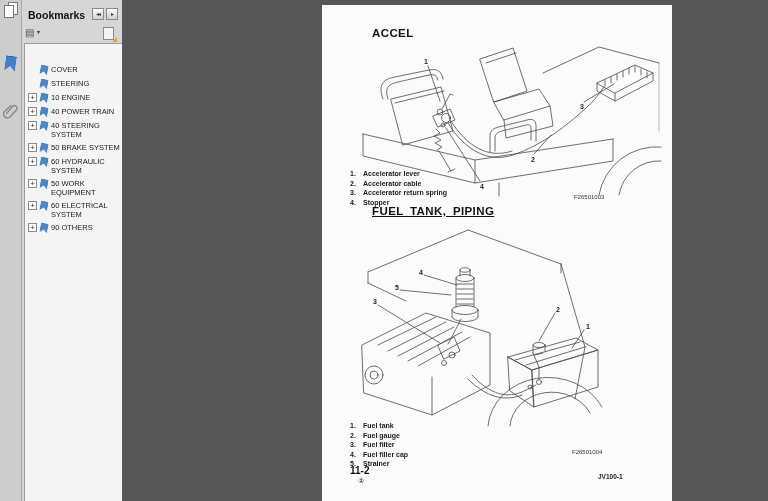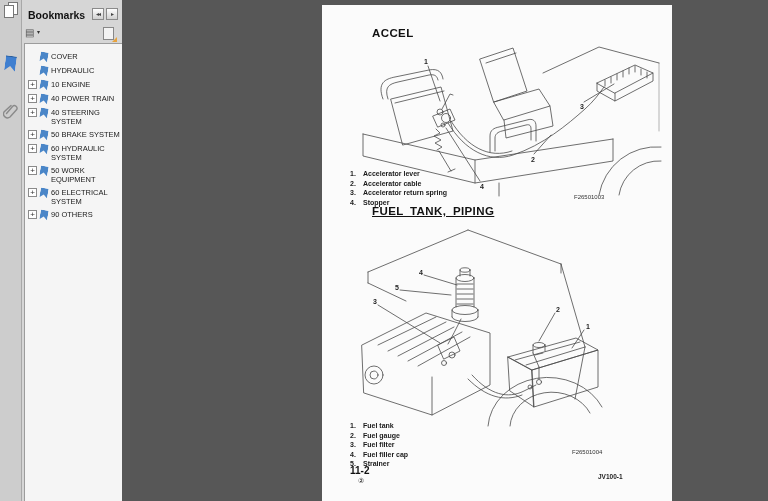--- a/index.html
+++ b/index.html
@@ -33,21 +33,21 @@
         text-align:center;letter-spacing:-1px;box-sizing:border-box;}
   .hbtn.b1{right:18px;}
   .hbtn.b2{right:4px;}
   .panel-tools{position:absolute;left:0;top:26px;width:100%;height:16px;}
   .optico{position:absolute;left:3px;top:1px;font-size:10px;color:#555;line-height:12px;}
   .optarr{position:absolute;left:15px;top:2px;font-size:6px;color:#333;}
   .nbico{position:absolute;right:8px;top:1px;width:9px;height:11px;background:#f3f3f3;border:1px solid #888;}
   .nbico::after{content:"";position:absolute;right:-4px;bottom:-3px;width:0;height:0;
         border-left:5px solid transparent;border-bottom:5px solid #e8a33d;}
   .bm-list{position:absolute;left:2px;top:43px;width:100px;bottom:0;background:#f5f5f5;
-        border:1px solid #9c9c9c;border-bottom:none;box-sizing:border-box;padding:5px 0 0 2px;}
+        border:1px solid #9c9c9c;border-bottom:none;box-sizing:border-box;padding:18px 0 0 2px;}
   .bm-row{display:flex;align-items:flex-start;gap:3px;padding:2px 0 1px 1px;cursor:default;}
   .exp{flex:0 0 9px;width:9px;height:9px;margin-top:1px;border:1px solid #8a8a8a;background:#fff;
        font-size:8px;line-height:7px;text-align:center;color:#333;box-sizing:border-box;}
   .exp.none{visibility:hidden;}
   .bmk{flex:0 0 8px;width:8px;height:10px;margin-top:1px;background:#4a86c8;
        clip-path:polygon(0 0,100% 0,100% 100%,50% 66%,0 100%);transform:rotate(10deg);}
   .bml{font-size:7.5px;line-height:9px;color:#1a1a1a;width:70px;padding-top:1px;}
 
   
   .canvas{position:absolute;left:122px;top:0;width:646px;height:501px;background:#575757;}
@@ -113,21 +113,21 @@
 
     <div class="bm-list">
       <div class="bm-row">
         <span class="exp none"></span>
         <span class="bmk"></span>
         <span class="bml">COVER</span>
       </div>
       <div class="bm-row">
         <span class="exp none"></span>
         <span class="bmk"></span>
-        <span class="bml">HYDRAULIC</span>
+        <span class="bml">STEERING</span>
       </div>
       <div class="bm-row">
         <span class="exp">+</span>
         <span class="bmk"></span>
         <span class="bml">10 ENGINE</span>
       </div>
       <div class="bm-row">
         <span class="exp">+</span>
         <span class="bmk"></span>
         <span class="bml">40 POWER TRAIN</span>

